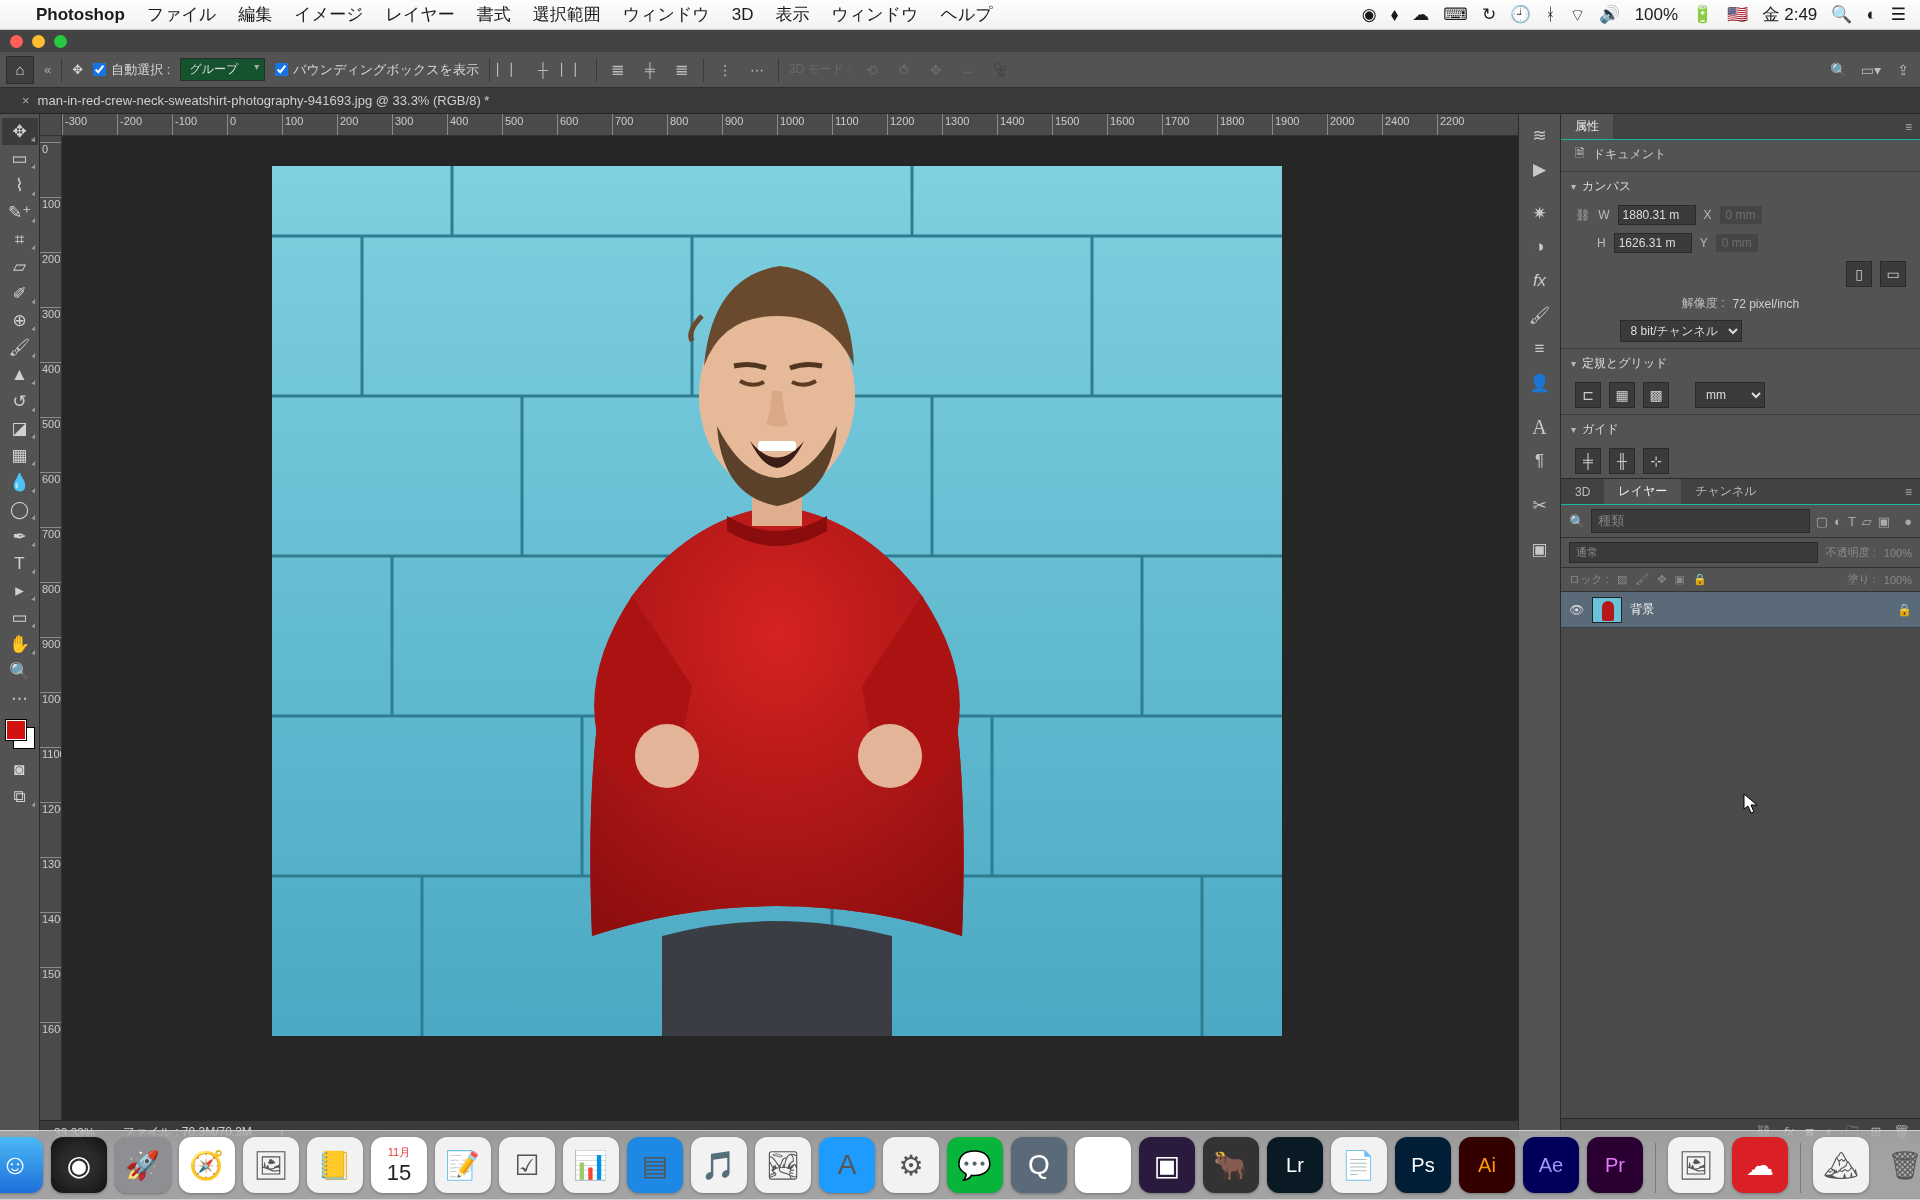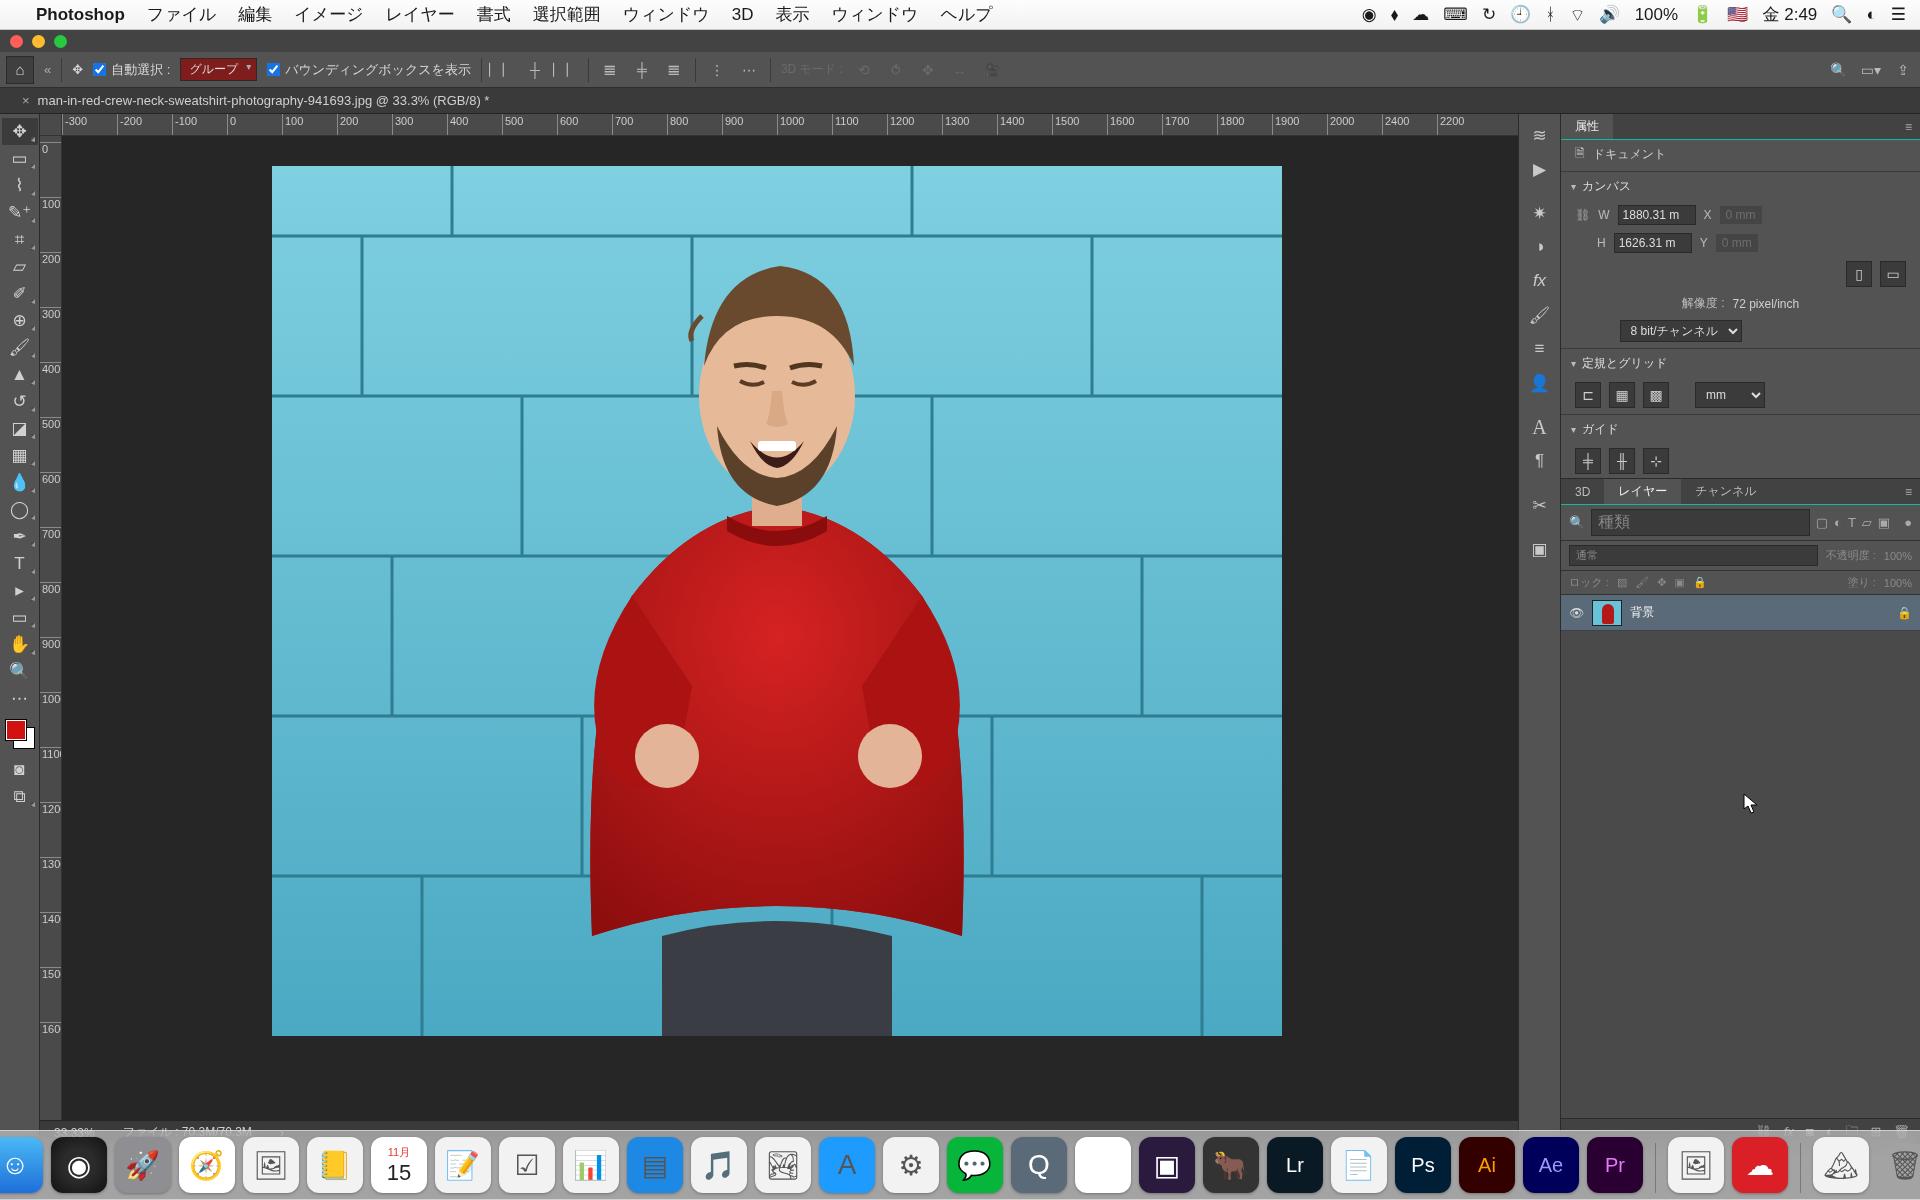--- a/index.html
+++ b/index.html
@@ -17,21 +17,21 @@
 .traffic{display:flex;gap:9px}
 .traffic i{width:13px;height:13px;border-radius:50%;display:block}
 .t-red{background:#ff5f57}.t-yel{background:#febc2e}.t-grn{background:#28c840}
 .wintitle{flex:1;text-align:center;color:#d9d9d9;font-size:15px}
 
 .optbar{height:36px;background:#535353;border-bottom:1px solid #2e2e2e;display:flex;align-items:center;padding:0 6px;gap:10px;color:#d7d7d7;font-size:13px}
 .optbar .homebtn{width:28px;height:28px;background:#3f3f3f;border:1px solid #2b2b2b;display:flex;align-items:center;justify-content:center;font-size:15px}
 .optbar .sep{width:1px;height:24px;background:#3a3a3a}
 .optbar .chk{display:flex;align-items:center;gap:5px}
 .optbar .chk input{accent-color:#1473e6}
-.optbar .sel{background:#7f1d1d;border:1px solid #2a2a2a;padding:2px 18px 2px 8px;font-size:12px;color:#ddd;position:relative}
+.optbar .sel{background:#14532d;border:1px solid #2a2a2a;padding:2px 26px 2px 8px;font-size:12px;color:#ddd;position:relative}
 .optbar .sel::after{content:"▾";position:absolute;right:5px;top:2px;font-size:10px;color:#aaa}
 .optbar .icon{width:22px;height:22px;display:flex;align-items:center;justify-content:center;color:#bbb;font-size:14px}
 .optbar .icon.dis{color:#6a6a6a}
 .optbar .spacer{flex:1}
 
 .doctabs{height:26px;background:#3a3a3a;display:flex;align-items:center;color:#cfcfcf;font-size:13px;padding-left:10px;border-bottom:1px solid #242424}
 .doctabs .tab{display:flex;align-items:center;gap:8px;background:#3a3a3a;height:100%;padding:0 12px}
 .doctabs .x{color:#aaa;cursor:pointer}
 
 .main{display:flex;height:1030px;background:#323232}
@@ -73,21 +73,21 @@
 .section{border-top:1px solid #3a3a3a;margin-top:2px}
 .sechead{display:flex;align-items:center;gap:6px;padding:6px 10px;color:#ddd}
 .sechead .tri{font-size:10px;color:#bbb}
 .psel{background:#3b3b3b;border:1px solid #2a2a2a;color:#ddd;font-size:12px;padding:2px 6px;min-width:120px}
 .btnrow{display:flex;gap:8px;padding:4px 14px}
 .btnrow .b{width:26px;height:26px;background:#3b3b3b;border:1px solid #2a2a2a;display:flex;align-items:center;justify-content:center;font-size:14px;color:#ccc}
 
 .layerspanel{flex:1;display:flex;flex-direction:column;border-top:1px solid #2a2a2a}
 .layerspanel .ptabs{background:#424242}
 .lopts{display:flex;align-items:center;gap:6px;padding:4px 8px;border-bottom:1px solid #333}
-.lopts .srch{flex:1;background:#3b3b3b;border:1px solid #2a2a2a;color:#888;padding:2px 6px;font-size:16px}
+.lopts .srch{flex:1;background:#3b3b3b;border:1px solid #2a2a2a;color:#888;padding:2px 6px;font-size:13px}
 .lopts .ic{color:#aaa;font-size:13px}
 .lrow2{display:flex;align-items:center;gap:8px;padding:4px 8px;border-bottom:1px solid #333;color:#8a8a8a;font-size:11px}
 .lrow2 .wide{flex:1;background:#3b3b3b;border:1px solid #2a2a2a;padding:2px 6px;color:#888}
 .lp-list{flex:1;background:#4a4a4a;overflow:auto}
 .layer{display:flex;align-items:center;height:36px;background:#5a6a78;border-bottom:1px solid #394149;padding:0 8px;gap:8px}
 .layer .eye{color:#ddd}
 .layer .thumb{width:30px;height:26px;background:linear-gradient(#68c3d8,#68c3d8);border:1px solid #222;position:relative}
 .layer .thumb::after{content:"";position:absolute;left:9px;top:3px;width:12px;height:20px;background:#b51818;border-radius:6px 6px 2px 2px}
 .layer .name{flex:1;color:#eee}
 .layer .lock{color:#ccc}

